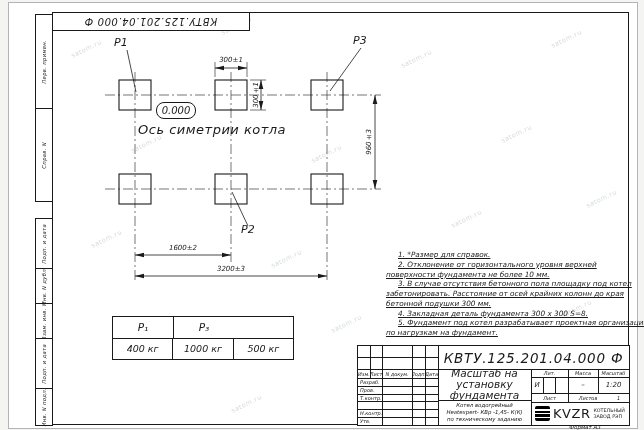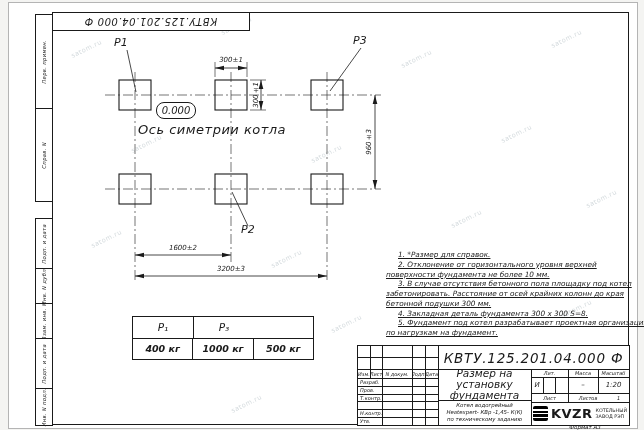--- a/index.html
+++ b/index.html
@@ -18,48 +18,48 @@
   
   .stamp{left:52px;top:12px;width:196px;height:17px;border:1px solid #1a1a1a;background:#fff;}
   .stamp span{transform:rotate(180deg);font-size:10px;font-style:italic;white-space:nowrap;letter-spacing:.6px;}
   
   .dt{font-style:italic;white-space:nowrap;text-align:right;}
   .vdim{display:flex;align-items:center;justify-content:center;}
   .vdim span{writing-mode:vertical-rl;transform:rotate(180deg);font-size:7px;font-style:italic;white-space:nowrap;}
   .levelbox{left:156px;top:102px;width:38px;height:15px;border:1.1px solid #1a1a1a;
         font-size:10px;background:#fff;}
   
-  .ltable{left:132px;top:316px;width:180px;height:42px;border:1.2px solid #1a1a1a;
+  .ltable{left:112px;top:316px;width:180px;height:42px;border:1.2px solid #1a1a1a;
         display:flex;flex-direction:column;background:#fff;}
   .ltable .row{flex:1;display:flex;}
   .ltable .row + .row{border-top:1px solid #1a1a1a;}
   .ltable .cell{width:60px;display:flex;align-items:center;justify-content:center;
         font-style:italic;}
   .ltable .cell + .cell{border-left:1px solid #1a1a1a;}
   .ltable .hrow .cell{font-size:10.5px;}
-  .ltable .vrow .cell{font-size:9.5px;font-weight:bold;}
+  .ltable .vrow .cell{font-size:9.5px;}
   
   .notes{left:386px;top:250px;width:262px;font-size:7.3px;line-height:1.34;font-style:italic;text-decoration:underline;}
   .notes p{margin:0;text-indent:12px;}
   
   .tb{left:357px;top:345px;width:271px;height:79px;border:1.4px solid #1a1a1a;background:#fff;}
   .tb .vl,.tb .hl{position:absolute;background:#1a1a1a;}
   .tb .vl{width:1px;}
   .tb .hl{height:1px;}
   .tb .cell{position:absolute;display:flex;align-items:center;justify-content:center;
         text-align:center;font-style:italic;overflow:hidden;}
   .tb .lbl{font-size:5px;}
   .tb .sgn{justify-content:flex-start;padding-left:2px;font-size:5px;}
   .desig{font-size:13.5px;letter-spacing:.8px;white-space:nowrap;}
   .doctitle{font-size:10.5px;line-height:1.02;flex-direction:column;}
   .prod{font-size:5.4px;line-height:1.25;flex-direction:column;}
   .logo{display:flex;align-items:center;gap:3px;}
   .logomark{width:15px;height:15px;border-radius:2px;
      background:linear-gradient(#000 0 22%,#fff 22% 30%,#000 30% 46%,#fff 46% 54%,#000 54% 70%,#fff 70% 78%,#000 78% 100%);}
-  .logotxt{font-size:13px;font-weight:bold;font-style:normal;letter-spacing:.5px;}
+  .logotxt{font-size:13px;font-weight:normal;font-style:normal;letter-spacing:.5px;}
   .logosub{font-size:4.8px;line-height:1.2;text-align:left;font-style:normal;}
   .fmt{font-size:5.5px;font-style:italic;}
   
   .wm{position:absolute;font-size:6.5px;color:#a9b6bc;opacity:.5;transform:rotate(-26deg);
       white-space:nowrap;pointer-events:none;letter-spacing:.5px;}
 </style>
 </head>
 <body>
 
 <div id="page">
@@ -227,21 +227,21 @@
     <div class="cell lbl" style="left:67px;top:23px;width:13px;height:9px">Дата</div>
 
     <div class="cell sgn" style="left:0;top:32px;width:24px;height:8px">Разраб.</div>
     <div class="cell sgn" style="left:0;top:40px;width:24px;height:8px">Пров.</div>
     <div class="cell sgn" style="left:0;top:48px;width:24px;height:7px">Т.контр.</div>
     <div class="cell sgn" style="left:0;top:55px;width:24px;height:8px"></div>
     <div class="cell sgn" style="left:0;top:63px;width:24px;height:8px">Н.контр.</div>
     <div class="cell sgn" style="left:0;top:71px;width:24px;height:8px">Утв.</div>
 
     <div class="cell doctitle" style="left:80px;top:23px;width:93px;height:31px">
-      <div>Размер на</div>
+      <div>Масштаб на</div>
       <div>установку</div>
       <div>фундамента</div>
     </div>
 
     <div class="cell prod" style="left:80px;top:54px;width:93px;height:25px">
       <div>Котел водогрейный</div>
       <div>Heatexpert- КВр -1,45- К(К)</div>
       <div>по техническому заданию</div>
     </div>
 

